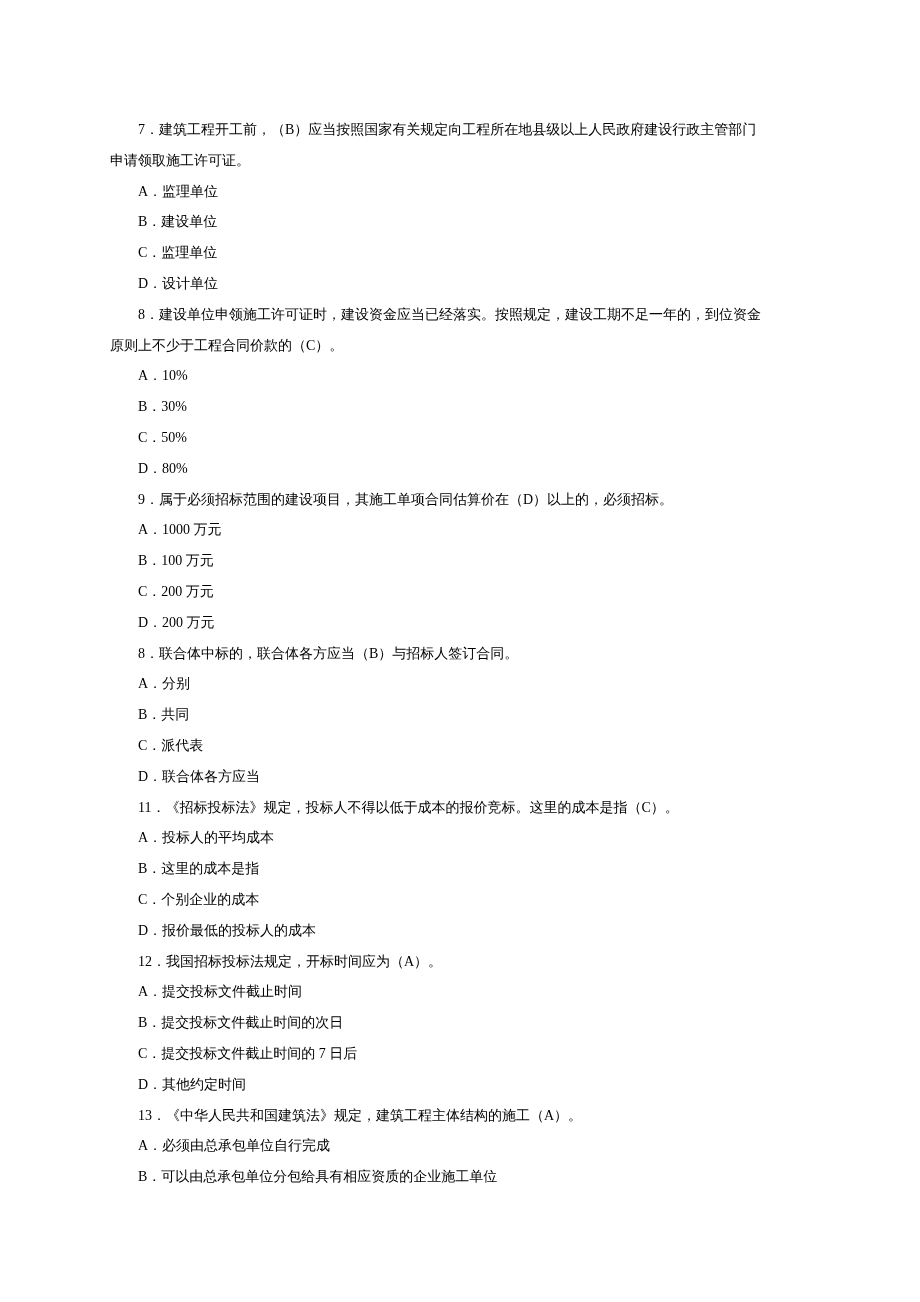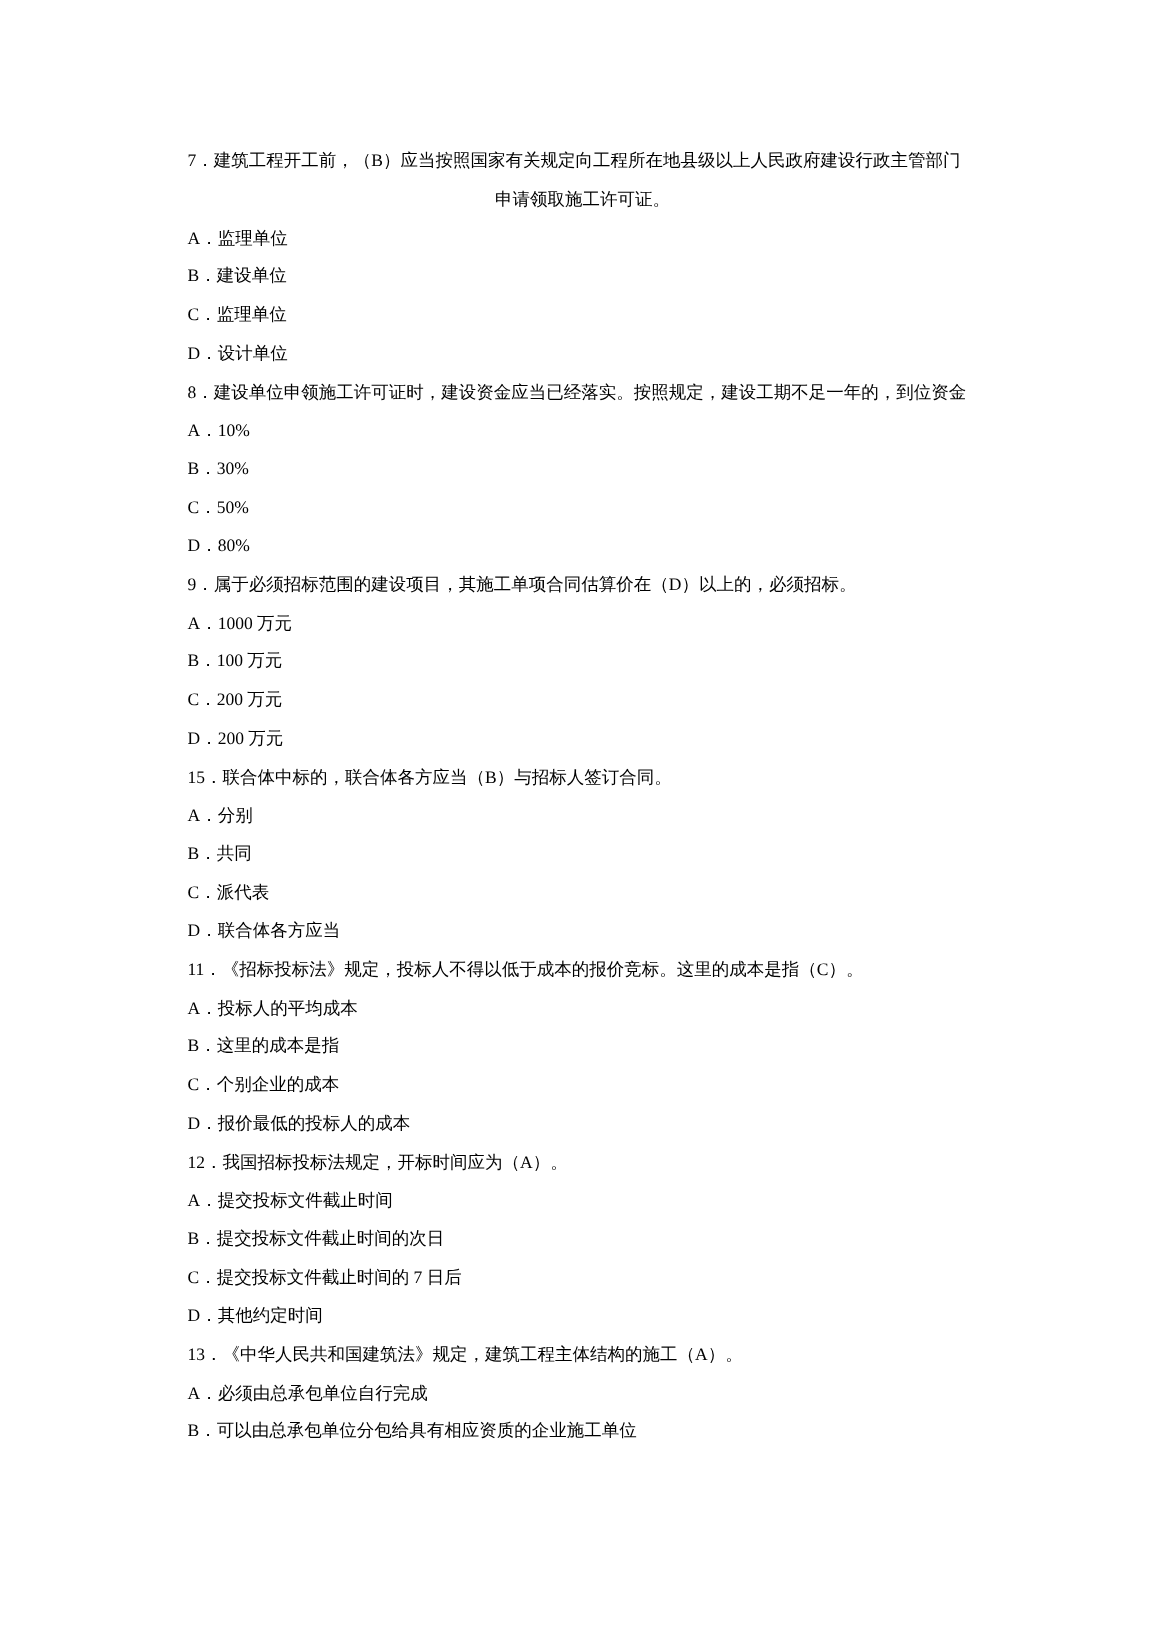--- a/index.html
+++ b/index.html
@@ -12,58 +12,57 @@
       min-height: 1302px;
       background: #ffffff;
       font-family: "SimSun", "宋体", serif;
       font-size: 14px;
       line-height: 2.2;
       color: #000000;
       padding: 115px 110px 60px 110px;
     }
     .content {
       text-align: left;
-      margin-left: 12px;
     }
     .question {
       text-indent: 2em;
     }
     .option {
       text-indent: 2em;
     }
     .continuation {
       text-indent: 0;
-      text-align: center;
     }
   </style>
 </head>
 <body>
 
 <div class="content">
 
   <div class="question">7．建筑工程开工前，（B）应当按照国家有关规定向工程所在地县级以上人民政府建设行政主管部门</div>
   <div class="continuation">申请领取施工许可证。</div>
   <div class="option">A．监理单位</div>
   <div class="option">B．建设单位</div>
   <div class="option">C．监理单位</div>
   <div class="option">D．设计单位</div>
 
   <div class="question">8．建设单位申领施工许可证时，建设资金应当已经落实。按照规定，建设工期不足一年的，到位资金</div>
+  <div class="continuation">原则上不少于工程合同价款的（C）。</div>
   <div class="option">A．10%</div>
   <div class="option">B．30%</div>
   <div class="option">C．50%</div>
   <div class="option">D．80%</div>
 
   <div class="question">9．属于必须招标范围的建设项目，其施工单项合同估算价在（D）以上的，必须招标。</div>
   <div class="option">A．1000 万元</div>
   <div class="option">B．100 万元</div>
   <div class="option">C．200 万元</div>
   <div class="option">D．200 万元</div>
 
-  <div class="question">15．联合体中标的，联合体各方应当（B）与招标人签订合同。</div>
+  <div class="question">8．联合体中标的，联合体各方应当（B）与招标人签订合同。</div>
   <div class="option">A．分别</div>
   <div class="option">B．共同</div>
   <div class="option">C．派代表</div>
   <div class="option">D．联合体各方应当</div>
 
   <div class="question">11．《招标投标法》规定，投标人不得以低于成本的报价竞标。这里的成本是指（C）。</div>
   <div class="option">A．投标人的平均成本</div>
   <div class="option">B．这里的成本是指</div>
   <div class="option">C．个别企业的成本</div>
   <div class="option">D．报价最低的投标人的成本</div>

